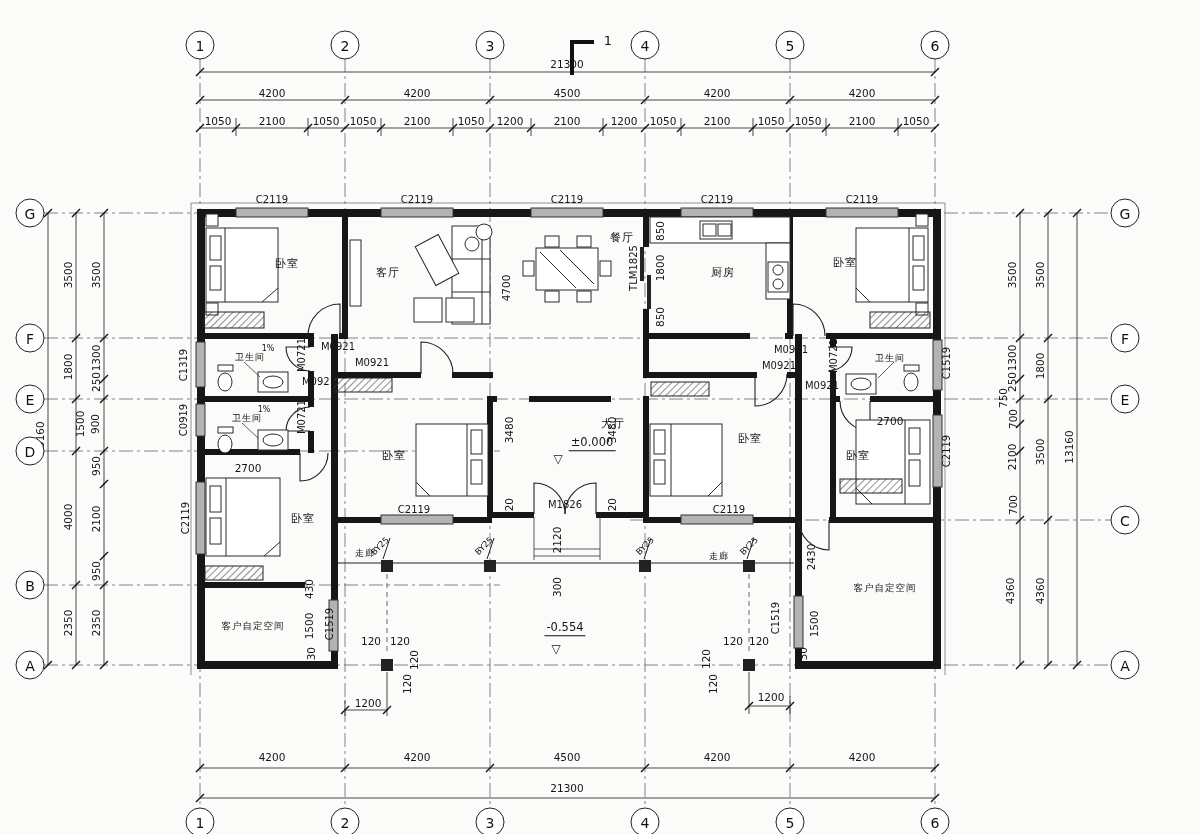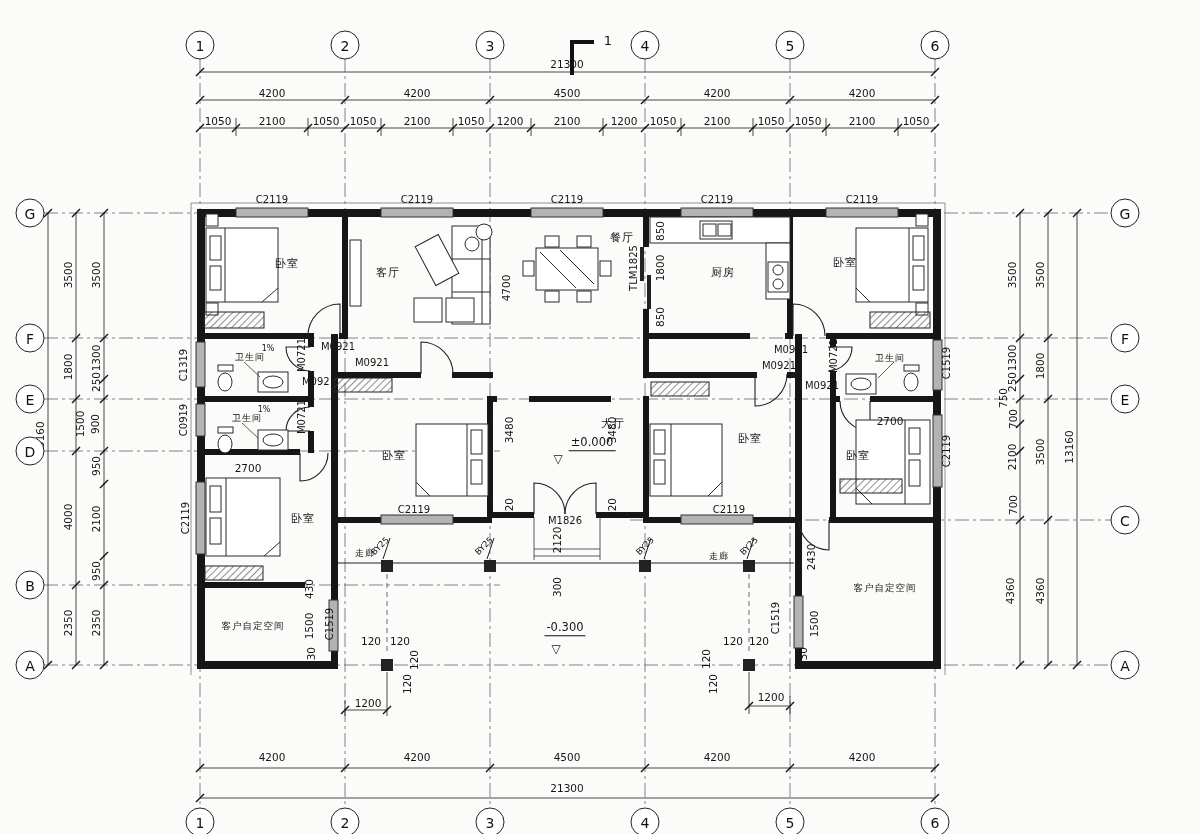--- a/index.html
+++ b/index.html
@@ -374,42 +374,42 @@
       <div class="lbl" style="left: 776px; top: 618px; font-size: 10px; transform: translate(-50%, -50%) rotate(-90deg);">C1519</div>
       <div class="lbl" style="left: 302px; top: 355px; font-size: 10px; transform: translate(-50%, -50%) rotate(-90deg);">M0721</div>
       <div class="lbl" style="left: 302px; top: 417px; font-size: 10px; transform: translate(-50%, -50%) rotate(-90deg);">M0721</div>
       <div class="lbl" style="left: 834px; top: 356px; font-size: 10px; transform: translate(-50%, -50%) rotate(-90deg);">M0721</div>
       <div class="lbl" style="left: 338px; top: 347px; font-size: 10px; transform: translate(-50%, -50%);">M0921</div>
       <div class="lbl" style="left: 372px; top: 363px; font-size: 10px; transform: translate(-50%, -50%);">M0921</div>
       <div class="lbl" style="left: 319px; top: 382px; font-size: 10px; transform: translate(-50%, -50%);">M0921</div>
       <div class="lbl" style="left: 791px; top: 350px; font-size: 10px; transform: translate(-50%, -50%);">M0921</div>
       <div class="lbl" style="left: 779px; top: 366px; font-size: 10px; transform: translate(-50%, -50%);">M0921</div>
       <div class="lbl" style="left: 822px; top: 386px; font-size: 10px; transform: translate(-50%, -50%);">M0921</div>
-      <div class="lbl" style="left: 565px; top: 505px; font-size: 10px; transform: translate(-50%, -50%); margin-top: 16px;">M1826</div>
+      <div class="lbl" style="left: 565px; top: 505px; font-size: 10px; transform: translate(-50%, -50%);">M1826</div>
       <div class="lbl" style="left: 634px; top: 268px; font-size: 10px; transform: translate(-50%, -50%) rotate(-90deg);">TLM1825</div>
       <div class="lbl room" style="left: 287px; top: 263px; transform: translate(-50%, -50%);">卧室</div>
       <div class="lbl room" style="left: 388px; top: 272px; transform: translate(-50%, -50%);">客厅</div>
       <div class="lbl room" style="left: 622px; top: 237px; transform: translate(-50%, -50%);">餐厅</div>
       <div class="lbl room" style="left: 723px; top: 272px; transform: translate(-50%, -50%);">厨房</div>
       <div class="lbl room" style="left: 845px; top: 262px; transform: translate(-50%, -50%);">卧室</div>
       <div class="lbl room" style="left: 250px; top: 357px; font-size: 9px; transform: translate(-50%, -50%);">卫生间</div>
       <div class="lbl room" style="left: 247px; top: 418px; font-size: 9px; transform: translate(-50%, -50%);">卫生间</div>
       <div class="lbl room" style="left: 890px; top: 358px; font-size: 9px; transform: translate(-50%, -50%);">卫生间</div>
       <div class="lbl room" style="left: 394px; top: 455px; transform: translate(-50%, -50%);">卧室</div>
       <div class="lbl room" style="left: 750px; top: 438px; transform: translate(-50%, -50%);">卧室</div>
       <div class="lbl room" style="left: 303px; top: 518px; transform: translate(-50%, -50%);">卧室</div>
       <div class="lbl room" style="left: 858px; top: 455px; transform: translate(-50%, -50%);">卧室</div>
       <div class="lbl room" style="left: 566px; top: 423px; transform: translate(-50%, -50%); margin-left: 47px;">大厅</div>
       <div class="lbl room" style="left: 253px; top: 626px; font-size: 9.5px; transform: translate(-50%, -50%);">客户自定空间</div>
       <div class="lbl room" style="left: 885px; top: 588px; font-size: 9.5px; transform: translate(-50%, -50%);">客户自定空间</div>
       <div class="lbl room" style="left: 365px; top: 553px; font-size: 9px; transform: translate(-50%, -50%);">走廊</div>
       <div class="lbl room" style="left: 719px; top: 556px; font-size: 9px; transform: translate(-50%, -50%);">走廊</div>
       <div class="lbl level" style="left: 592px; top: 444px; font-size: 11.5px; transform: translate(-50%, -50%);">±0.000</div>
       <div class="lbl" style="left: 558px; top: 459px; font-size: 12px; transform: translate(-50%, -50%);">▽</div>
-      <div class="lbl level" style="left: 565px; top: 629px; font-size: 11.5px; transform: translate(-50%, -50%);">-0.300</div>
+      <div class="lbl level" style="left: 565px; top: 629px; font-size: 11.5px; transform: translate(-50%, -50%);">-0.554</div>
       <div class="lbl" style="left: 556px; top: 649px; font-size: 12px; transform: translate(-50%, -50%);">▽</div>
       <div class="lbl" style="left: 380px; top: 546px; font-size: 8.5px; transform: translate(-50%, -50%) rotate(-45deg);">BY25</div>
       <div class="lbl" style="left: 484px; top: 546px; font-size: 8.5px; transform: translate(-50%, -50%) rotate(-45deg);">BY25</div>
       <div class="lbl" style="left: 645px; top: 546px; font-size: 8.5px; transform: translate(-50%, -50%) rotate(-45deg);">BY25</div>
       <div class="lbl" style="left: 749px; top: 546px; font-size: 8.5px; transform: translate(-50%, -50%) rotate(-45deg);">BY25</div>
       <div class="lbl" style="left: 268px; top: 349px; font-size: 8px; transform: translate(-50%, -50%);">1%</div>
       <div class="lbl" style="left: 264px; top: 410px; font-size: 8px; transform: translate(-50%, -50%);">1%</div>
       <div class="lbl" style="left: 608px; top: 40px; font-size: 13px; transform: translate(-50%, -50%);">1</div>
       <div class="lbl bub" style="left: 200px; top: 45px; transform: translate(-50%, -50%);">1</div>
       <div class="lbl bub" style="left: 345px; top: 45px; transform: translate(-50%, -50%);">2</div>

